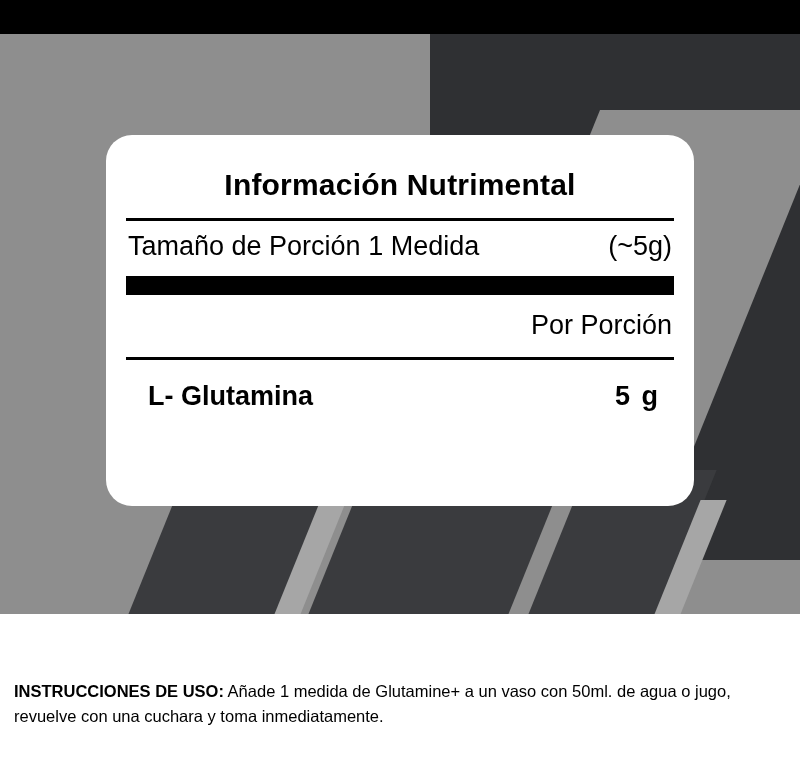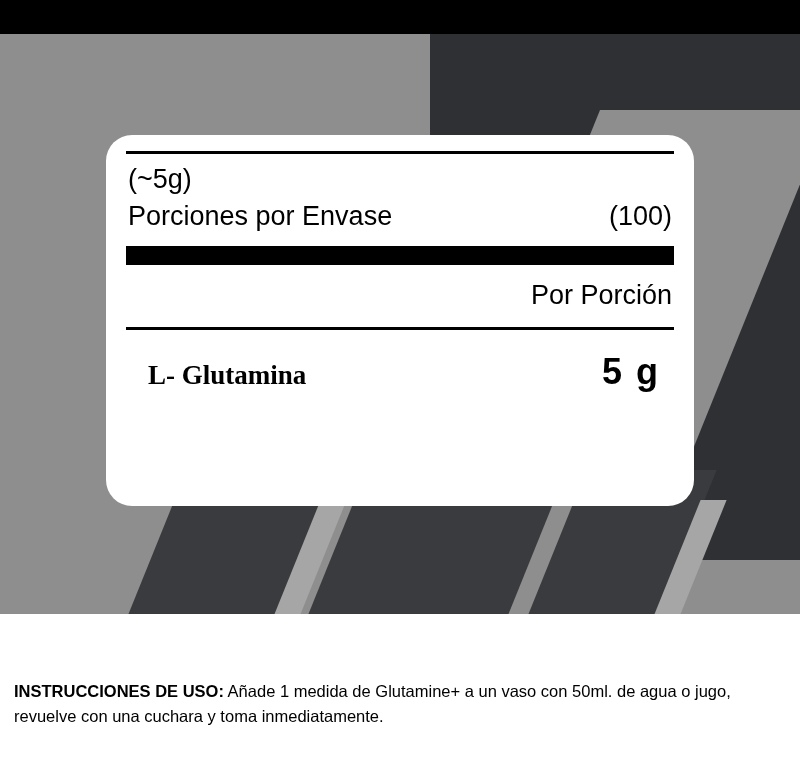--- a/index.html
+++ b/index.html
@@ -179,24 +179,23 @@
     display: flex;
     justify-content: space-between;
     align-items: baseline;
     margin-top: 21px;
     padding: 0 14px 0 22px;
   }
   .nutrient-name {
     font-size: 27px;
     font-weight: bold;
     color: #000000;
-    font-family: Liberation Serif, serif;
   }
   .nutrient-value {
-    font-size: 36px;
+    font-size: 27px;
     font-weight: bold;
     color: #000000;
     letter-spacing: 2px;
   }
 
   
   .instructions {
     position: absolute;
     top: 655px;
     left: 14px;
@@ -223,31 +222,29 @@
   <div class="bg-slash-2"></div>
   <div class="bg-slash-3"></div>
   <div class="bg-slash-4"></div>
   <div class="bg-slash-5"></div>
   <div class="bg-top-black"></div>
   <div class="bg-bottom-white"></div>
   <div class="bg-bottom-band"></div>
 
   <div class="panel">
 
+    <div class="panel-title">Información Nutrimental</div>
 
     <div class="rule-thin"></div>
 
     <div class="serving-row">
+      <span>Tamaño de Porción 1 Medida</span>
       <span>(~5g)</span>
     </div>
 
-    <div class="serving-row second">
-      <span>Porciones por Envase</span>
-      <span>(100)</span>
-    </div>
 
     <div class="rule-thick"></div>
 
     <div class="per-serving-row">
       <span>Por Porción</span>
     </div>
 
     <div class="rule-mid"></div>
 
     <div class="nutrient-row">

